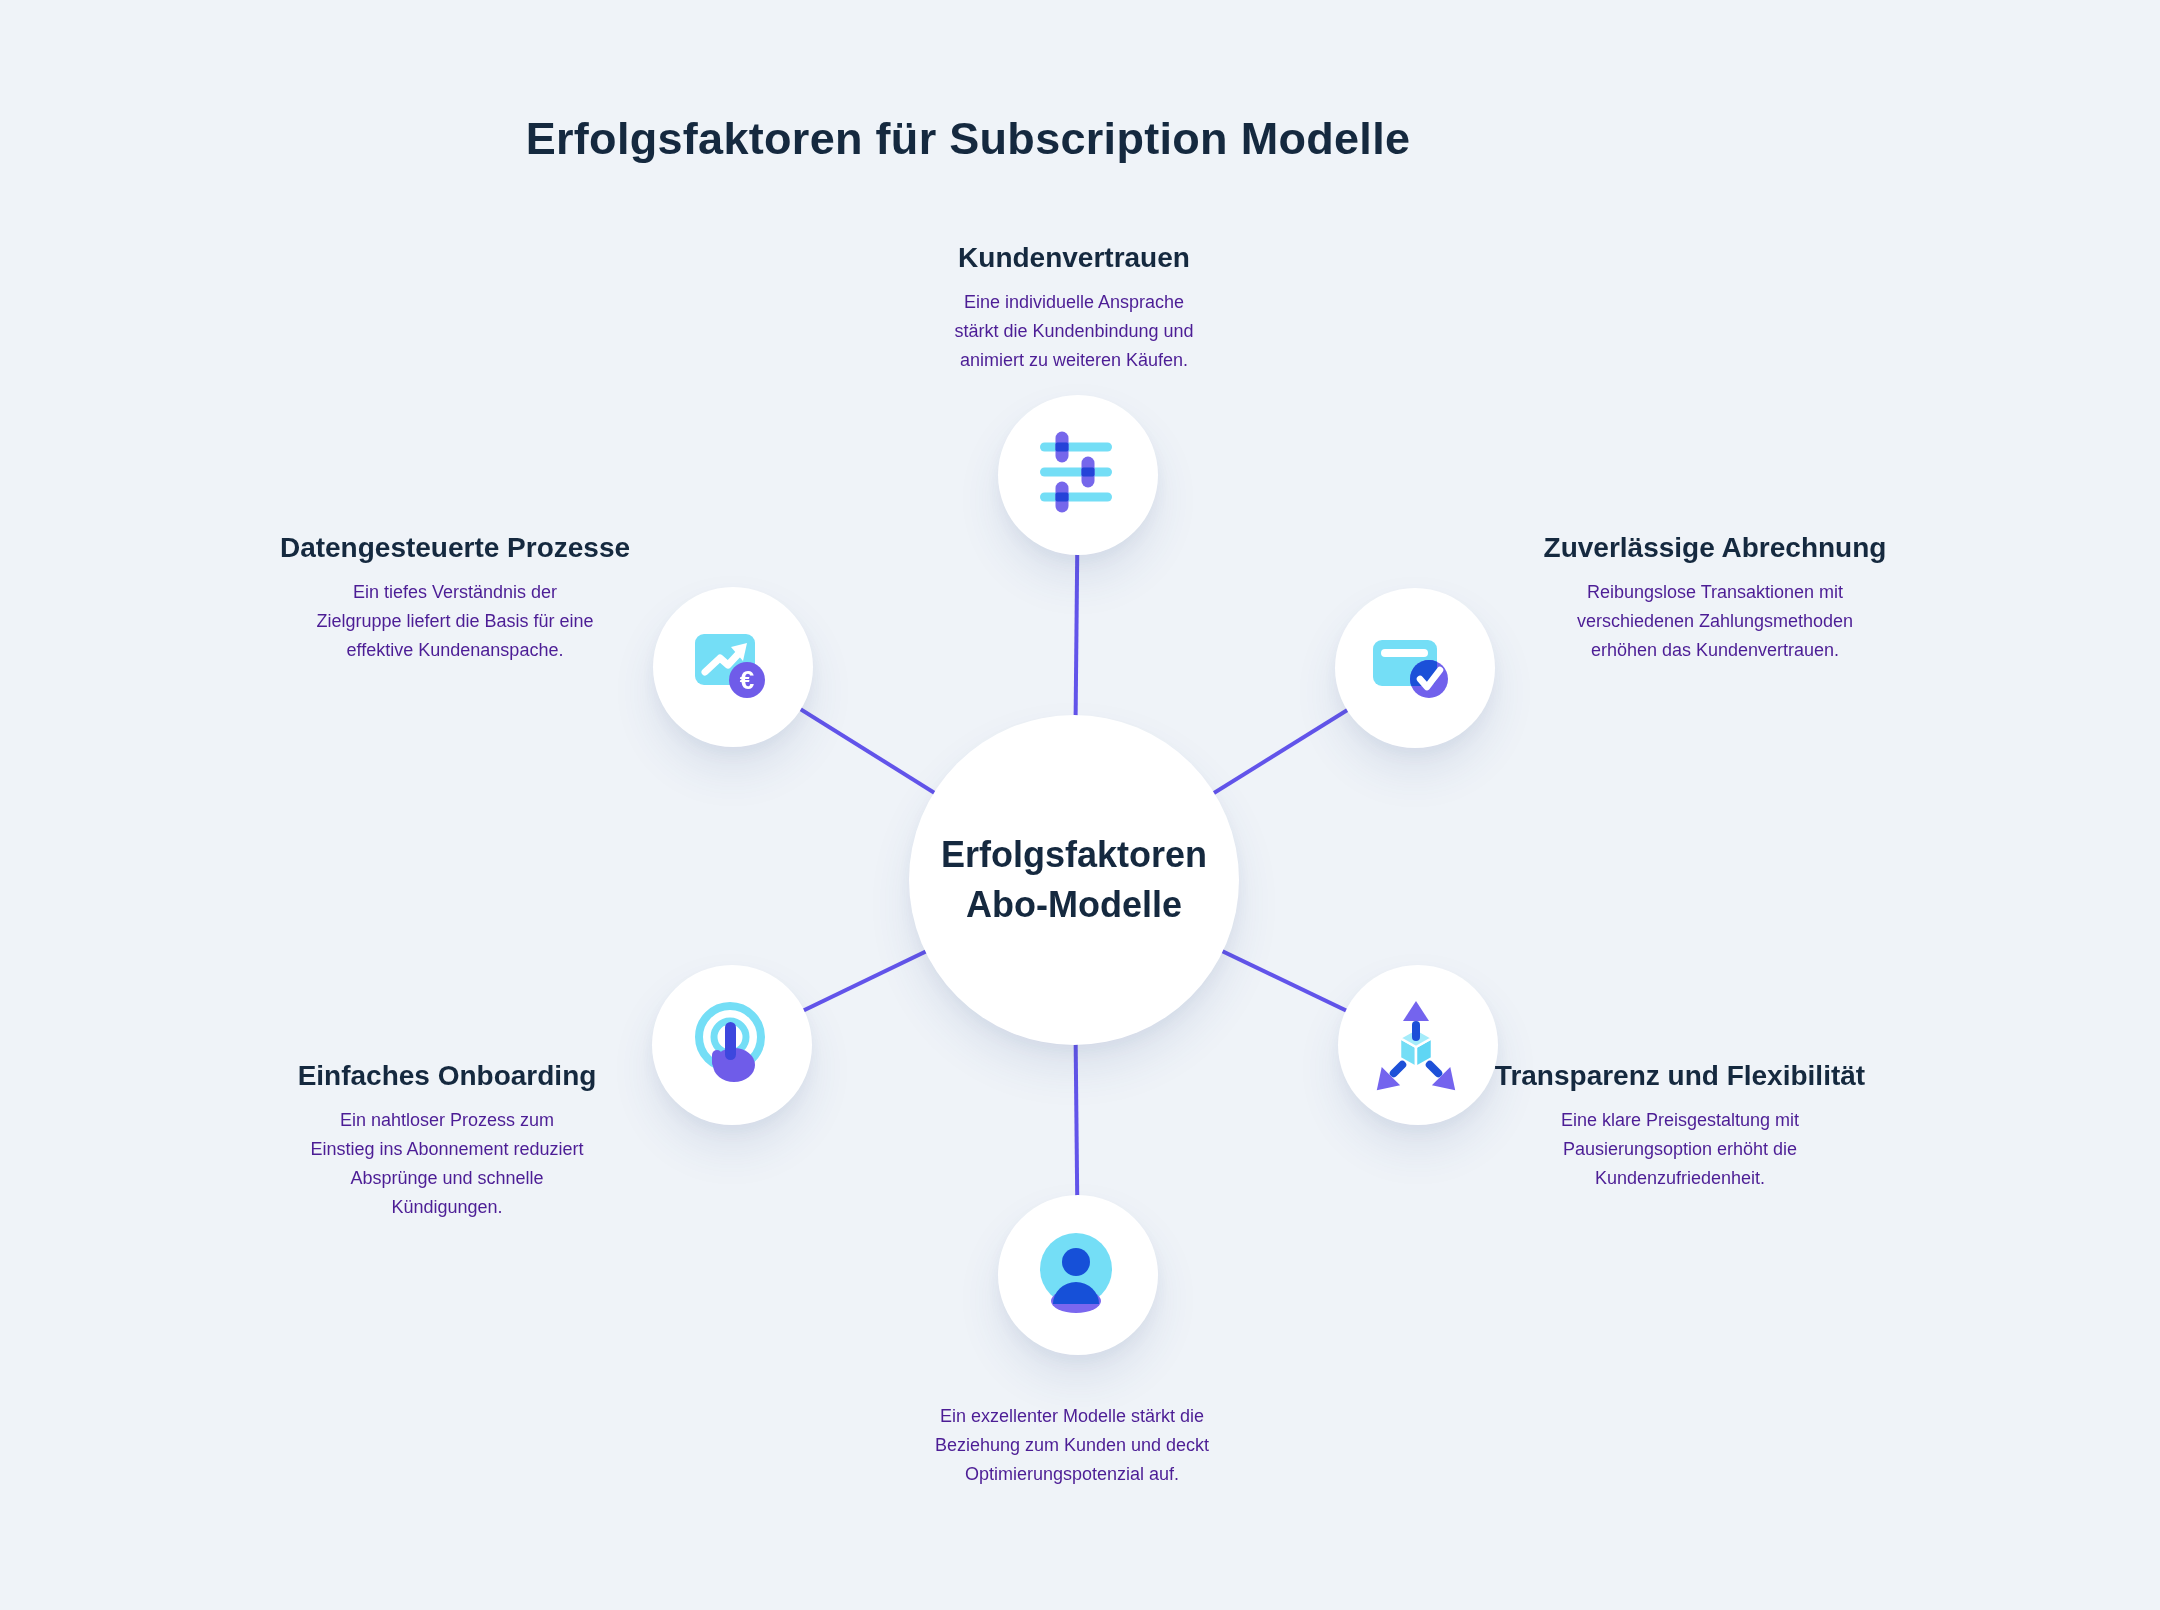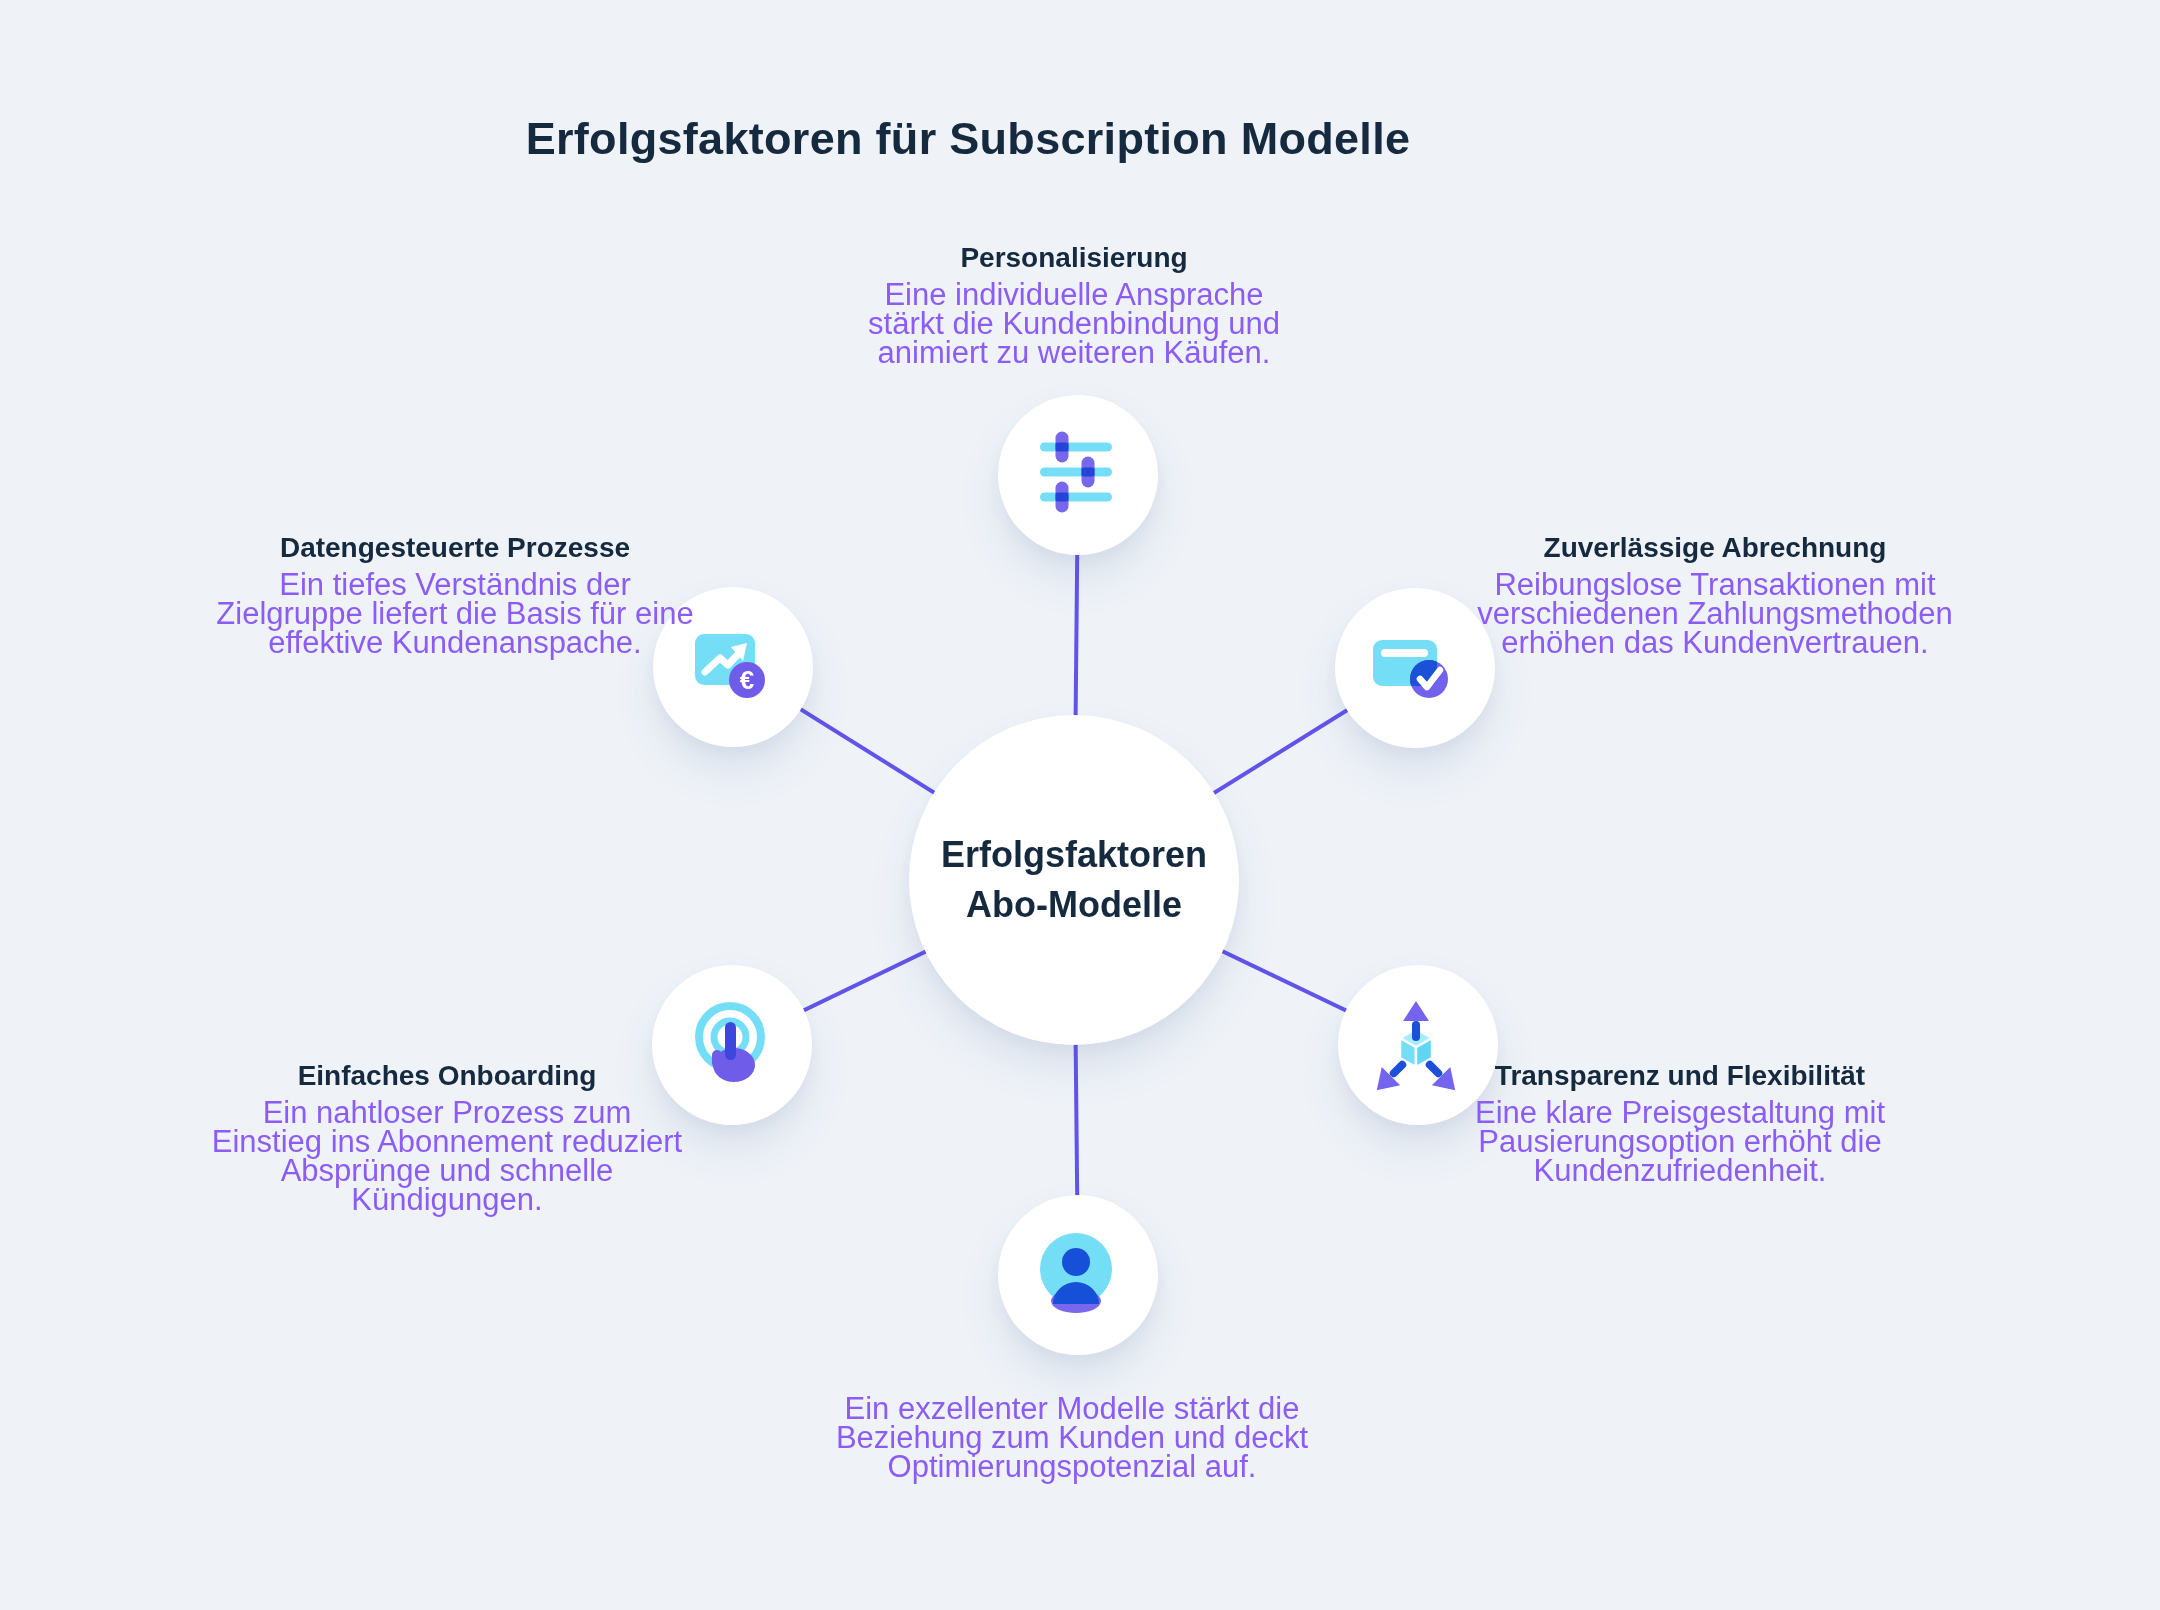--- a/index.html
+++ b/index.html
@@ -27,21 +27,21 @@
   .hub { left:909px; top:715px; width:330px; height:330px; text-align:center; }
   .hub-label {
     font-size:36px; font-weight:bold; color:#15293f;
     line-height:50px; white-space:pre-line;
   }
   .icon-circle { width:160px; height:160px; }
   .icon-circle svg { display:block; }
 
   .node-text { position:absolute; text-align:center; }
   .node-title { font-size:28px; font-weight:bold; color:#15293f; line-height:36px; }
-  .node-desc  { margin-top:4px; font-size:31px; color:#8b5cf6; line-height:29px; white-space:pre-line; }
+  .node-desc  { margin-top:12px; font-size:18px; color:#4c1d95; line-height:29px; white-space:pre-line; }
 
   #text-personalisierung { left:862px;  top:240px;  width:424px; }
   #text-datengesteuerte  { left:195px;  top:530px;  width:520px;text-align:center; }
   #text-zuverlaessige    { left:1455px; top:530px;  width:520px; }
   #text-onboarding       { left:187px;  top:1058px; width:520px;text-align:center; }
   #text-transparenz      { left:1420px; top:1058px; width:520px;text-align:center; }
   #text-kundenservice    { left:832px;  top:1390px; width:480px; }
 
   #icon-personalisierung { left:998px;  top:395px; }
   #icon-datengesteuerte  { left:653px;  top:587px; }
@@ -138,21 +138,21 @@
 <div class="circle icon-circle" id="icon-kundenservice">
   <svg width="100" height="100" viewBox="0 0 100 100">
     <circle cx="48" cy="44" r="36" fill="#74def6"></circle>
     <ellipse cx="48" cy="76" rx="25" ry="12" fill="#7a67ef"></ellipse>
     <path d="M25 79 a 23 22 0 0 1 46 0 z" fill="#1650d8"></path>
     <circle cx="48" cy="37" r="14" fill="#1650d8"></circle>
   </svg>
 </div>
 
 <div class="node-text" id="text-personalisierung">
-  <div class="node-title">Personalisierung</div>
+  <div class="node-title">Kundenvertrauen</div>
   <div class="node-desc">Eine individuelle Ansprache
 stärkt die Kundenbindung und
 animiert zu weiteren Käufen.</div>
 </div>
 
 <div class="node-text" id="text-datengesteuerte">
   <div class="node-title">Datengesteuerte Prozesse</div>
   <div class="node-desc">Ein tiefes Verständnis der
 Zielgruppe liefert die Basis für eine
 effektive Kundenanspache.</div>

